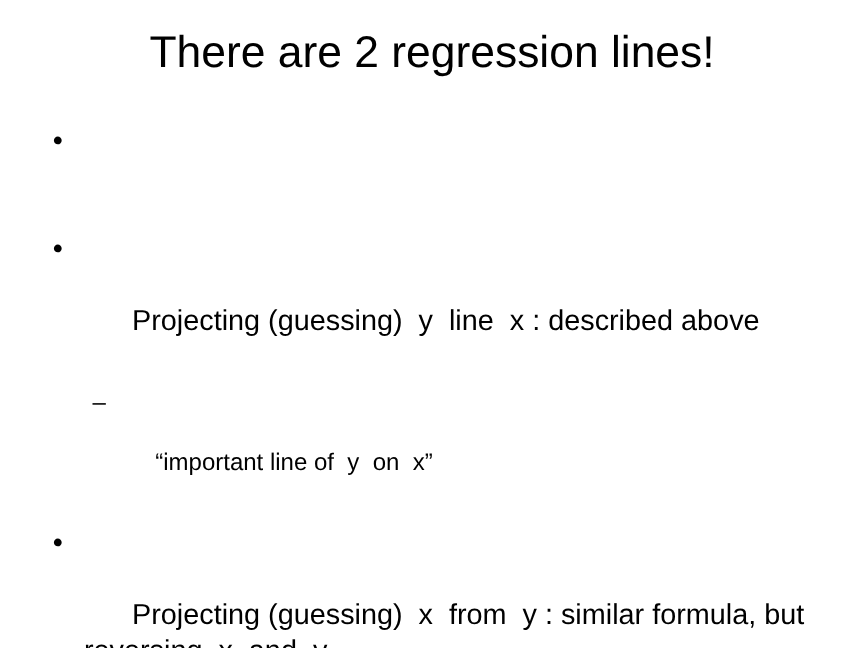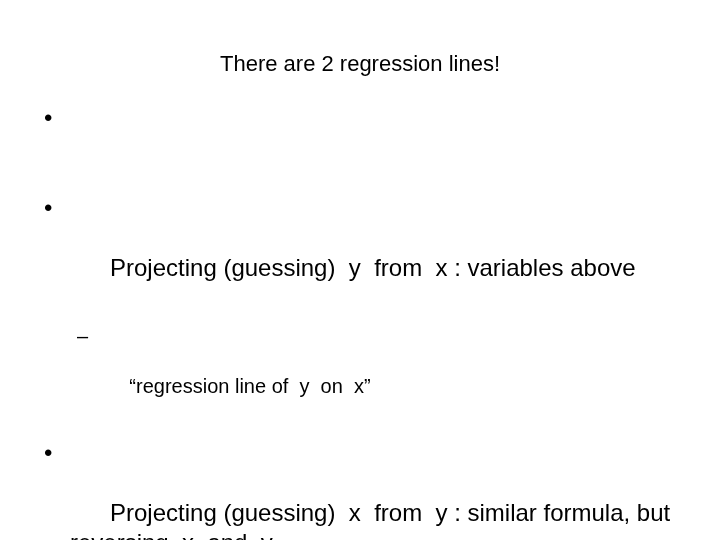--- a/index.html
+++ b/index.html
@@ -18,24 +18,24 @@
     position: relative;
     width: 720px;
     height: 540px;
     background: #ffffff;
   }
 
   
   .slide-title {
     position: absolute;
     left: 0;
-    top: 46px;
+    top: 26px;
     width: 720px;
     text-align: center;
-    font-size: 22px;
+    font-size: 37px;
     line-height: 36px;
     letter-spacing: 0px;
     white-space: pre;
   }
 
   
   .body-area {
     position: absolute;
     left: 30px;
     top: 103px;
@@ -85,26 +85,26 @@
   <div class="slide-title">There are 2 regression lines!</div>
 
   <div class="body-area">
 
     <div class="bullet-l1">
       <span class="marker">•</span>
     </div>
 
     <div class="bullet-l1">
       <span class="marker">•</span>
-      <span>Projecting (guessing)  y  from  x : variables above</span>
+      <span>Projecting (guessing)  y  line  x : described above</span>
     </div>
 
     <div class="bullet-l2 gap-before-sub">
       <span class="marker">–</span>
-      <span>“regression line of  y  on  x”</span>
+      <span>“important line of  y  on  x”</span>
     </div>
 
     <div class="bullet-l1 gap-before-main">
       <span class="marker">•</span>
       <span>Projecting (guessing)  x  from  y : similar formula, but reversing  x  and  y</span>
     </div>
 
   </div>
 </div>
 

